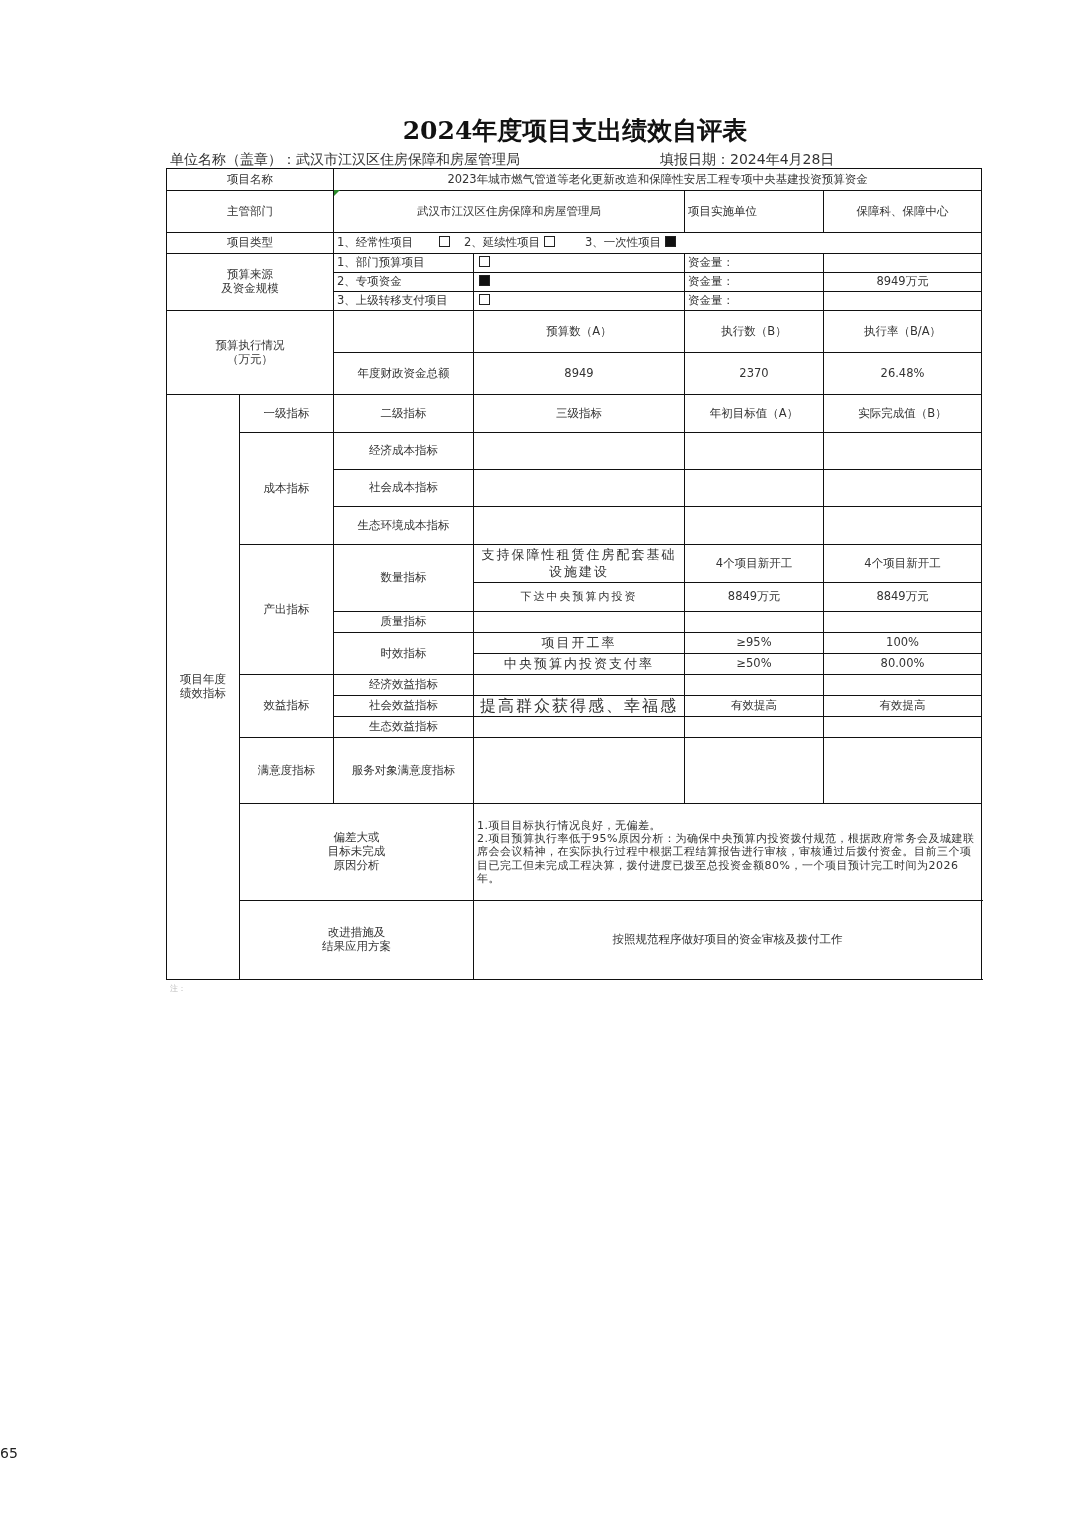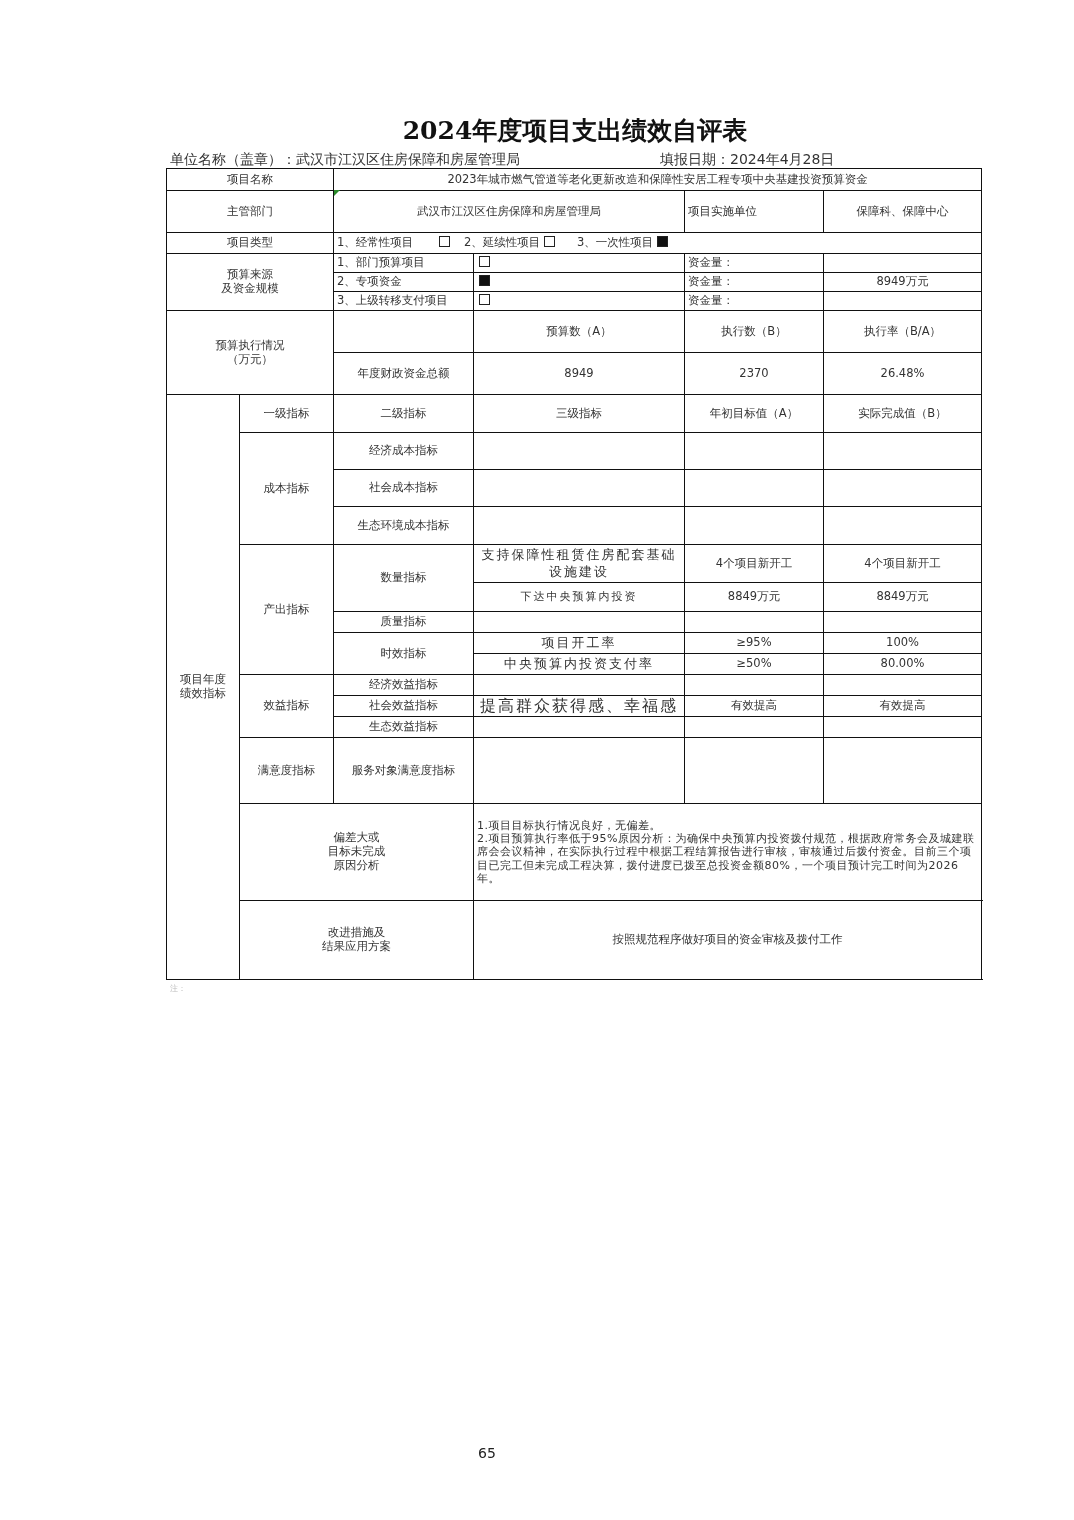--- a/index.html
+++ b/index.html
@@ -8,21 +8,21 @@
   .meta { position:absolute; top:151px; font-size:14px; color:#333; }
   .meta.left { left:170px; }
   .meta.right { left:660px; }
   table.form { position:absolute; left:166px; top:168px; width:815px; border-collapse:collapse; table-layout:fixed; font-size:11.5px; color:#333; }
   table.form td { border:1.6px solid #111; padding:0 3px; text-align:center; vertical-align:middle; line-height:1.2; overflow:hidden; }
   table.form td.l { text-align:left; }
   .chk { display:inline-block; width:9px; height:9px; border:1px solid #222; vertical-align:-1px; margin:0 4px; }
   .chk.on { background:#111; }
   .analysis { text-align:left !important; font-size:11px; line-height:1.45; padding:4px 3px !important; letter-spacing:0.5px;margin-left:38px; }
   .note { position:absolute; left:170px; top:983px; font-size:8px; color:#bbb; }
-  .pagenum { position:absolute; left:0; width:974px; top:1445px; text-align:center; font-size:14px; color:#222; }
+  .pagenum { position:absolute; left:0; width:974px; top:1445px; text-align:left; font-size:14px; color:#222; }
   .greentri { position:absolute; left:334px; top:190px; width:0; height:0; border-top:6px solid #2a8a2a; border-right:6px solid transparent; }
 </style>
 </head>
 <body>
 
 <div class="title">2024年度项目支出绩效自评表</div>
 <div class="meta left">单位名称（盖章）：武汉市江汉区住房保障和房屋管理局</div>
 <div class="meta right">填报日期：2024年4月28日</div>
 
 <table class="form">
@@ -46,21 +46,21 @@
     <td colspan="2">武汉市江汉区住房保障和房屋管理局</td>
     <td class="l">项目实施单位</td>
     <td>保障科、保障中心</td>
   </tr>
 
   <tr style="height:21px">
     <td colspan="2">项目类型</td>
     <td colspan="4" class="l">
       <span>1、经常性项目</span><span class="chk" style="margin-left:26px"></span>
       <span style="margin-left:6px">2、延续性项目</span><span class="chk"></span>
-      <span style="margin-left:14px">3、一次性项目</span><span class="chk on"></span>
+      <span style="margin-left:22px">3、一次性项目</span><span class="chk on"></span>
     </td>
   </tr>
 
   <tr style="height:19px">
     <td colspan="2" rowspan="3">
       <div>预算来源</div>
       <div>及资金规模</div>
     </td>
     <td class="l">1、部门预算项目</td>
     <td class="l"><span class="chk" style="margin-left:2px"></span></td>

